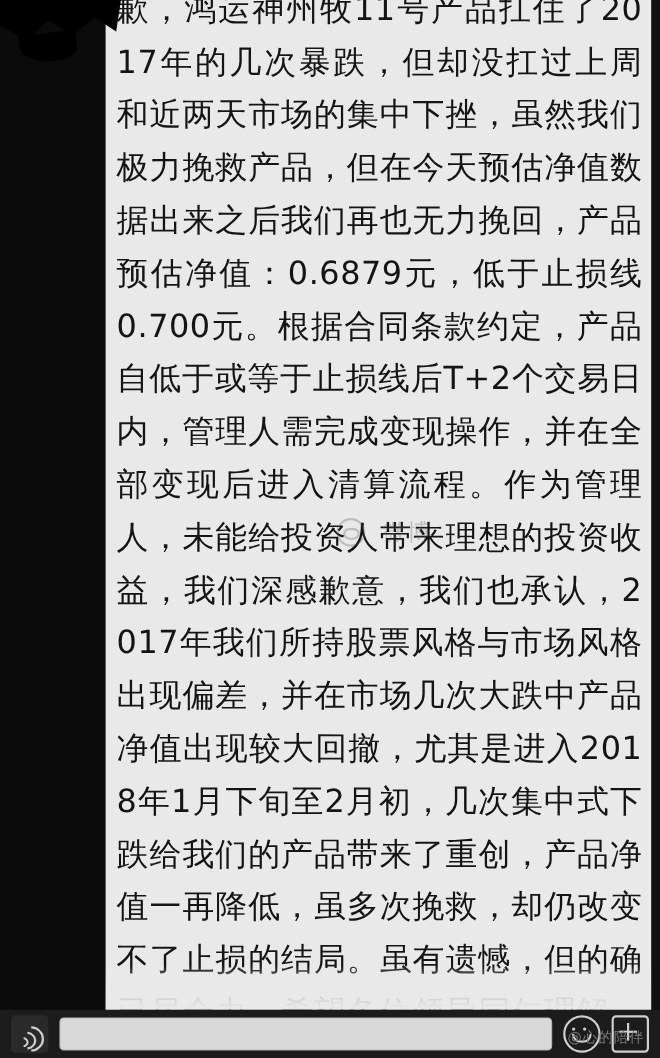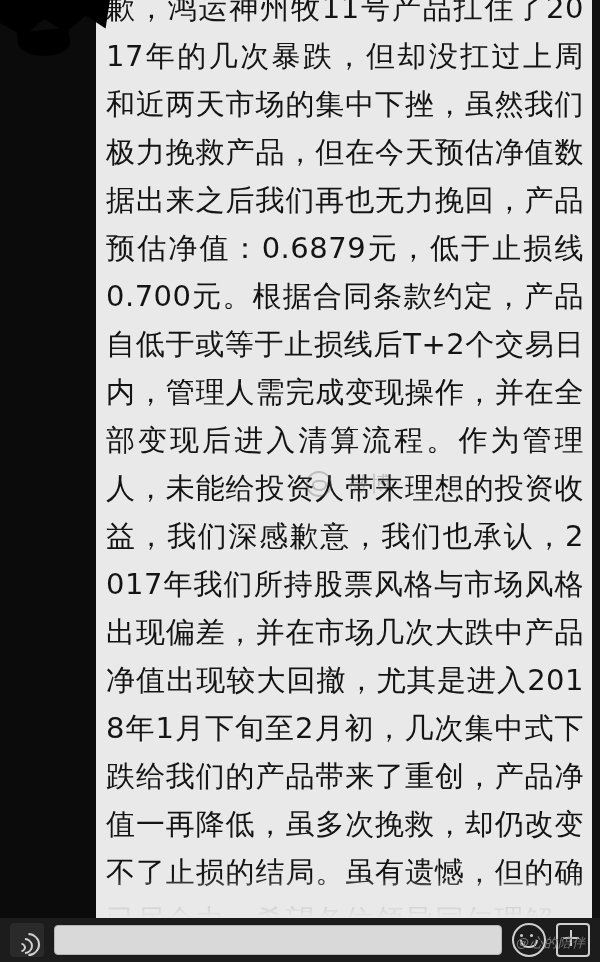--- a/index.html
+++ b/index.html
@@ -212,21 +212,20 @@
     width: 2px; height: 16px;
     background: #cfcfcf;
   }
   .corner-mark {
     position: absolute;
     right: 14px;
     bottom: 10px;
     color: #7a7a7a;
     font-size: 13px;
     letter-spacing: 1px;
-    font-style: italic;
   }
 </style>
 </head>
 <body>
 
 <div id="screen">
 
   <div class="left-gutter"></div>
   <div class="right-gutter"></div>
 

